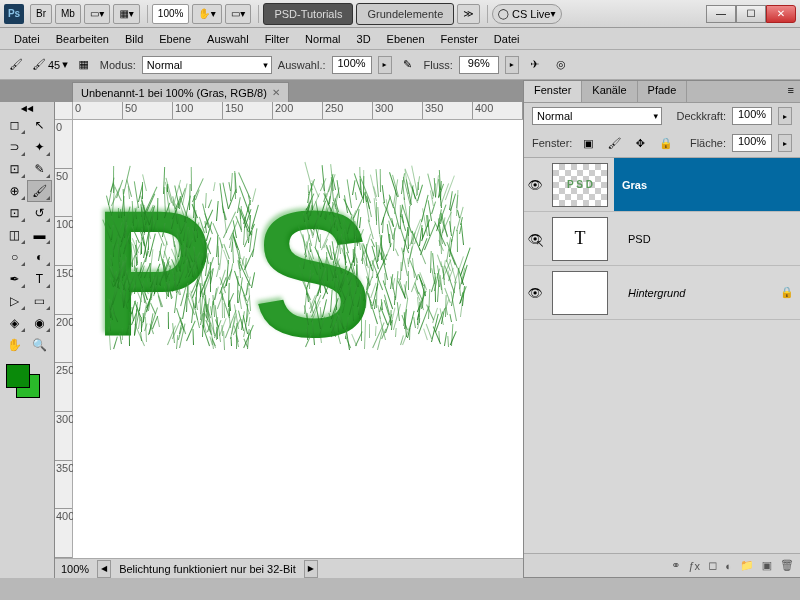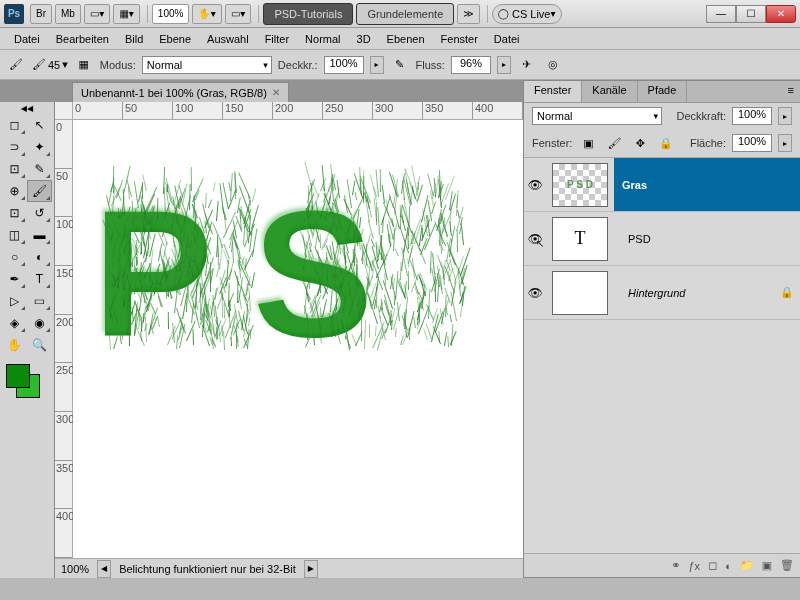--- a/index.html
+++ b/index.html
@@ -102,21 +102,21 @@
   <span class="menu-item">Fenster</span>
   <span class="menu-item">Datei</span>
 </div>
 
 <div class="optionsbar">
   <span class="opt-icon">🖌</span>
   <span style="display:flex;align-items:center;gap:2px">🖌<sub>45</sub>▾</span>
   <span class="opt-icon">▦</span>
   <label>Modus:</label>
   <div class="opt-select" style="width:130px">Normal</div>
-  <label>Deckkr.:</label>
+  <label>Auswahl.:</label>
   <div class="opt-input">100%</div>
   <span class="arrow-btn">▸</span>
   <span class="opt-icon">✎</span>
   <label>Fluss:</label>
   <div class="opt-input">96%</div>
   <span class="arrow-btn">▸</span>
   <span class="opt-icon">✈</span>
   <span class="opt-icon">◎</span>
 </div>
 

